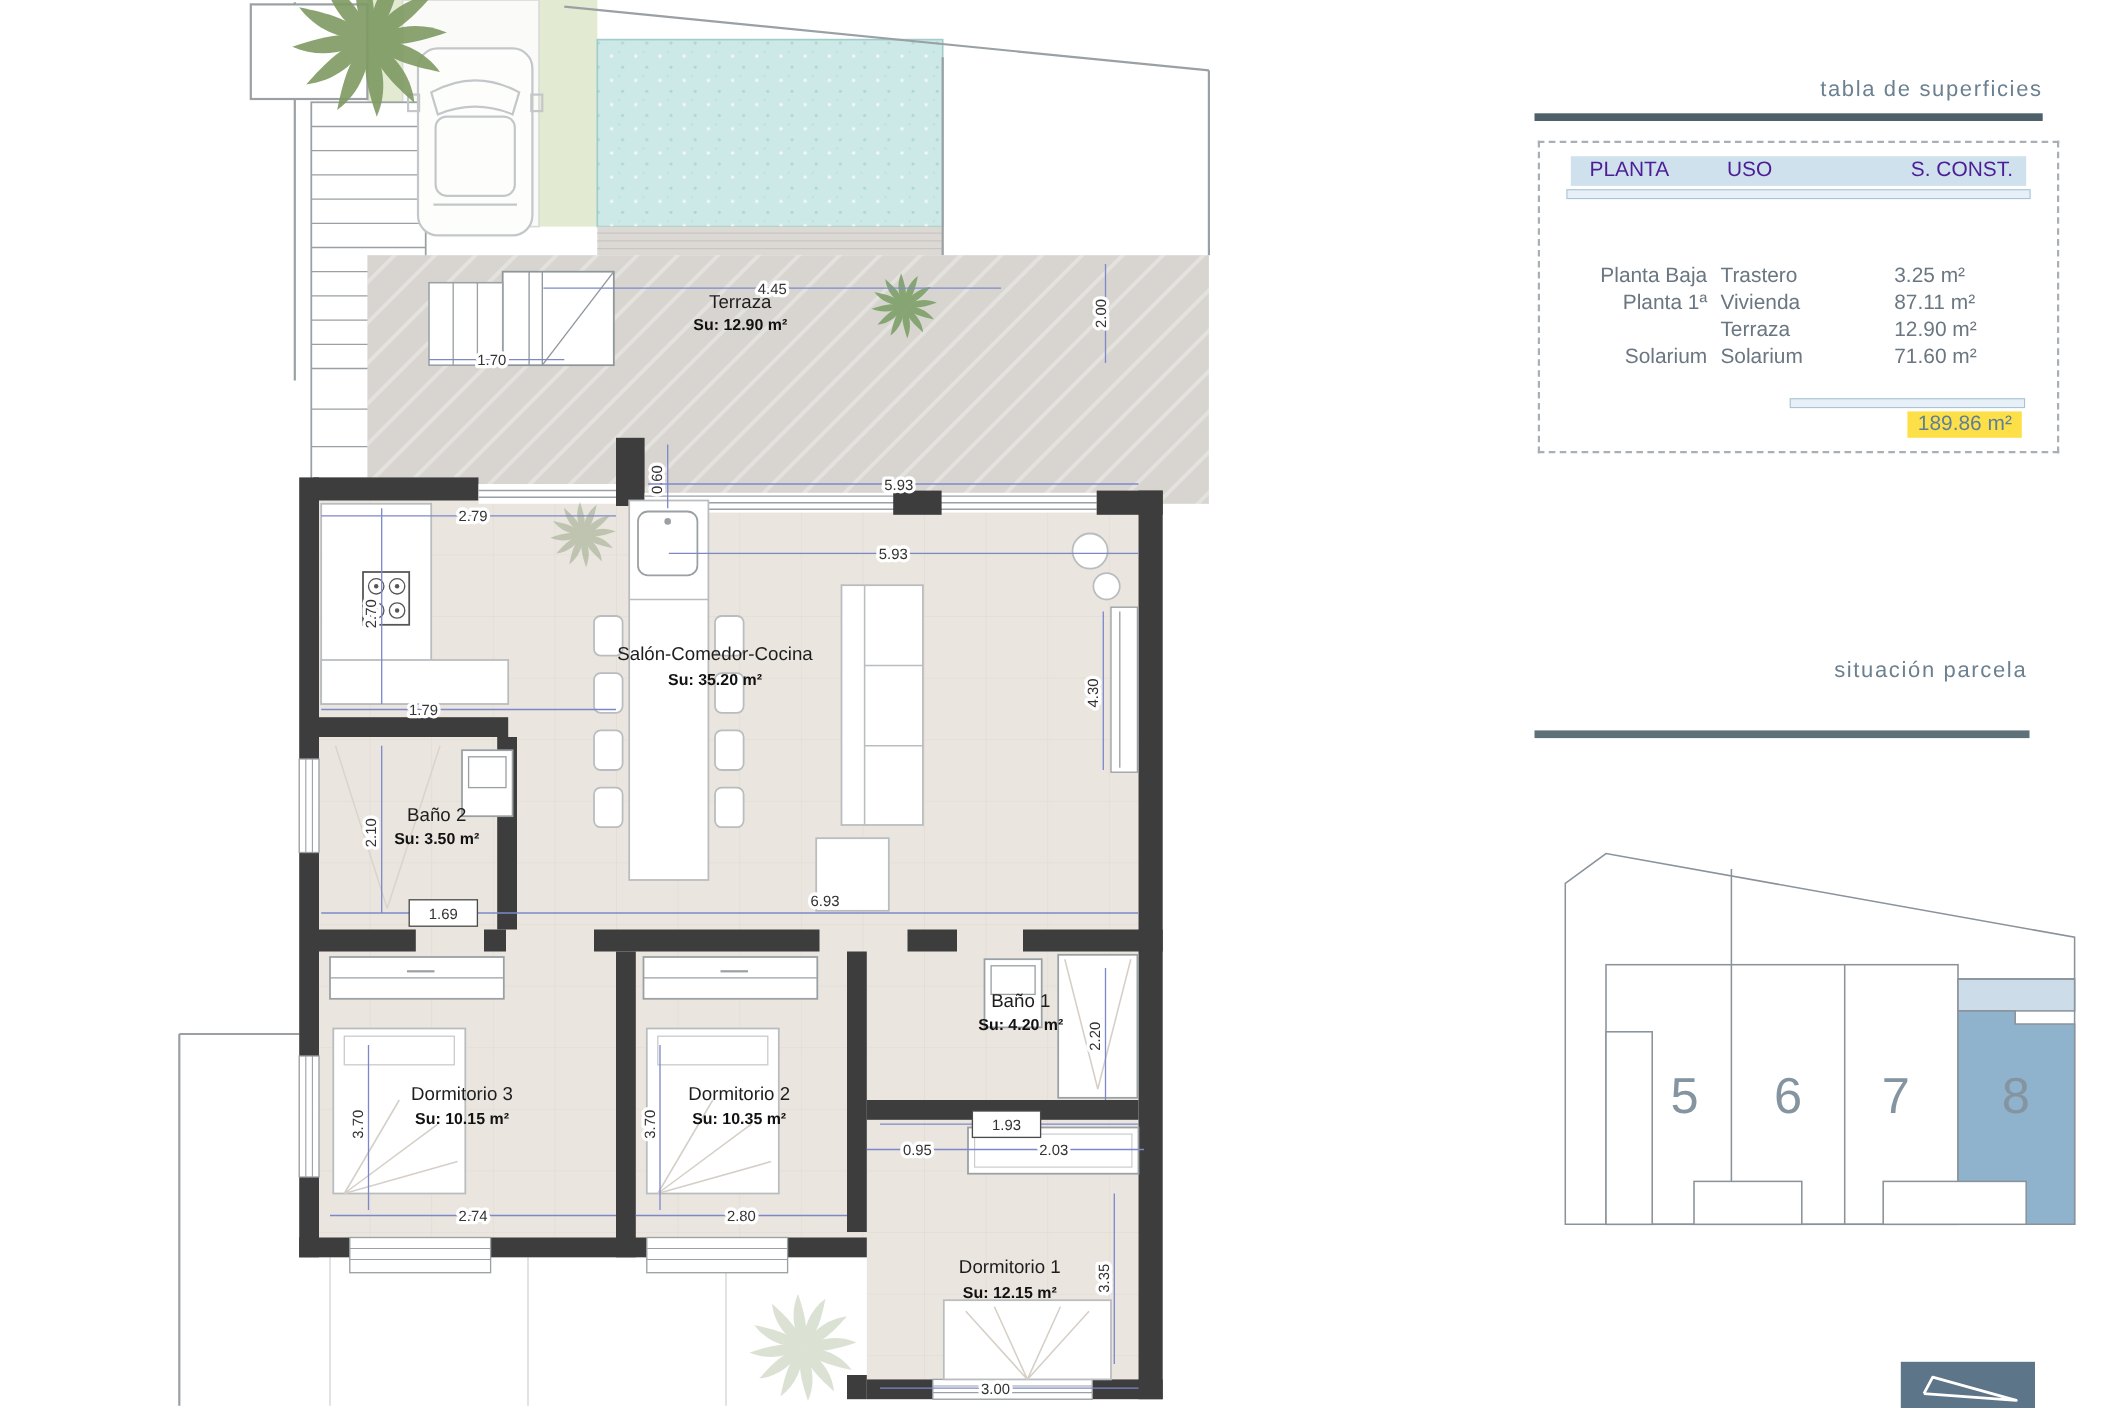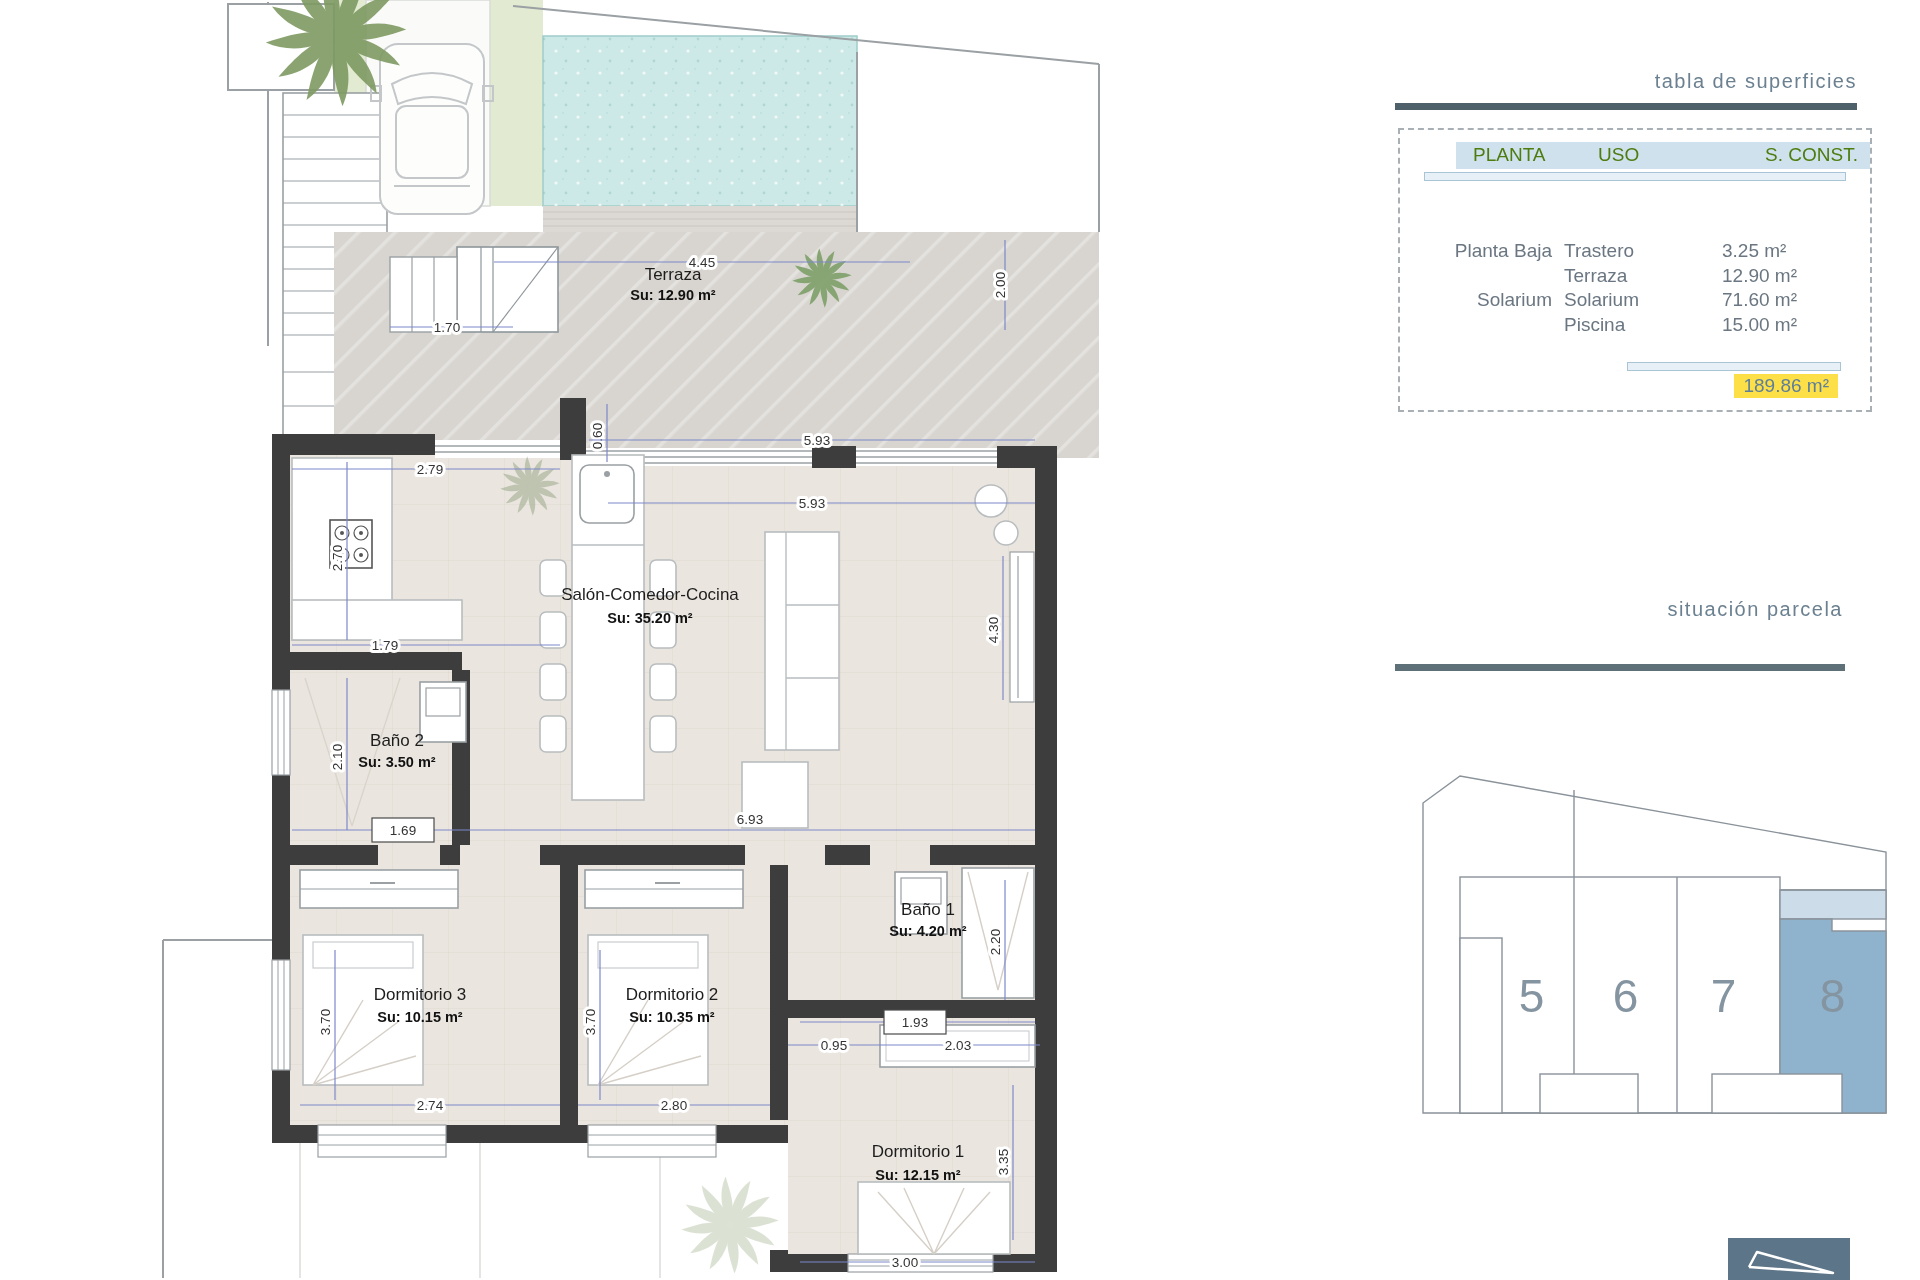--- a/index.html
+++ b/index.html
@@ -21,21 +21,21 @@
   .sill{fill:#ffffff;stroke:#9aa0a3;stroke-width:1.2;}
   .gray{stroke:#9aa0a3;stroke-width:2;fill:none;}
 
   
   .sec-title{position:absolute;color:#6b8090;font-size:20px;letter-spacing:1.5px;
              white-space:nowrap;text-align:right;}
   .sec-rule{position:absolute;background:#4e616b;}
   .table-box{position:absolute;left:1398px;top:128px;width:474px;height:284px;
              border:2px dashed #a8b0b6;box-sizing:border-box;color:#6a7681;font-size:19px;}
   .tb-header{position:absolute;left:28px;top:12px;width:414px;height:27px;background:#cfe1ed;
-             color:#4d7c0f;margin-left:28px;}
+             color:#4c1d95;}
   .tb-header span{position:absolute;top:2px;}
   .tb-bar{position:absolute;background:#e7f0f7;border:1px solid #a9c4d4;}
   .tb-rows{position:absolute;left:0;top:62px;width:100%;margin-top:47px;}
   .tb-row{display:grid;grid-template-columns:152px 170px 1fr;height:24.6px;line-height:24.6px;}
   .tb-row .c1{text-align:right;}
   .tb-row .c2{text-align:left;padding-left:12px;}
   .tb-row .c3{text-align:left;padding-right:36px;}
   .tb-total{position:absolute;right:32px;top:244px;background:#fde047;color:#5e7f9b;
             padding:1px 9px;font-size:19px;}
   .parcela-num{font-size:46px;fill:#8494a0;text-anchor:middle;letter-spacing:1px;}
@@ -437,34 +437,34 @@
   </div>
   <div class="tb-bar" style="left:24px;top:42px;width:420px;height:7px;"></div>
 
   <div class="tb-rows">
     <div class="tb-row">
       <span class="c1">Planta Baja</span>
       <span class="c2">Trastero</span>
       <span class="c3">3.25 m²</span>
     </div>
     <div class="tb-row">
+      <span class="c1">Planta 1ª</span>
+      <span class="c2">Vivienda</span>
+      <span class="c3">87.11 m²</span>
+    </div>
+    <div class="tb-row">
       <span class="c1"></span>
       <span class="c2">Terraza</span>
       <span class="c3">12.90 m²</span>
     </div>
     <div class="tb-row">
       <span class="c1">Solarium</span>
       <span class="c2">Solarium</span>
       <span class="c3">71.60 m²</span>
     </div>
-    <div class="tb-row">
-      <span class="c1"></span>
-      <span class="c2">Piscina</span>
-      <span class="c3">15.00 m²</span>
-    </div>
   </div>
 
   <div class="tb-bar" style="left:227px;top:232px;width:212px;height:7px;"></div>
   <div class="tb-total">189.86 m²</div>
 </div>
 
 <div class="sec-title" style="right:77px;top:598px;text-align:right;">situación parcela</div>
 <div class="sec-rule" style="left:1395px;top:664px;width:450px;height:7px;background:#5f7178;"></div>
 
 <div class="north-box">

